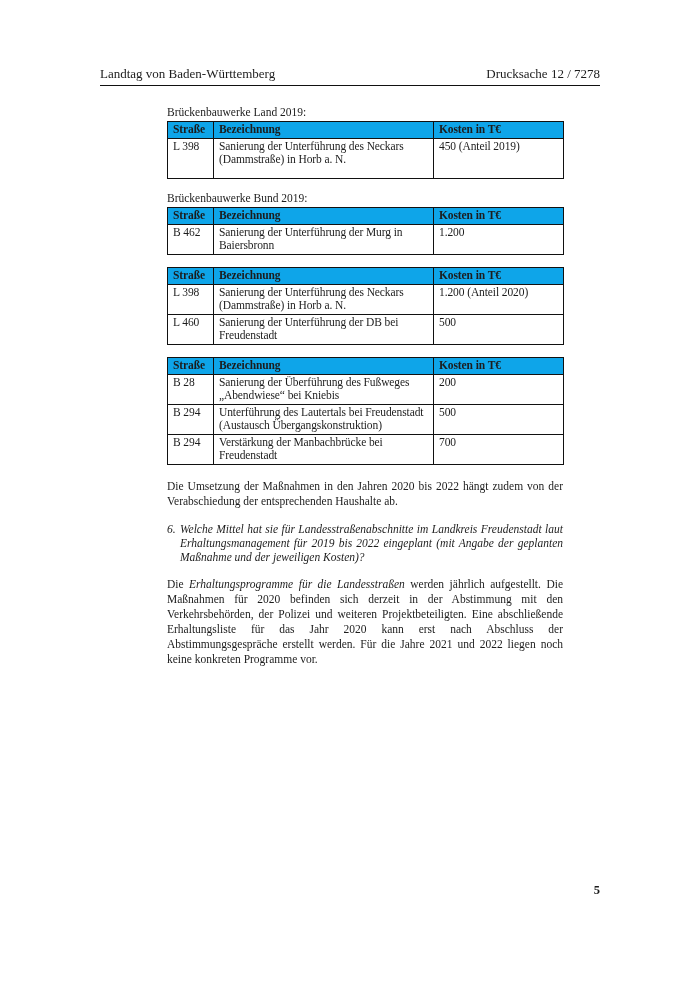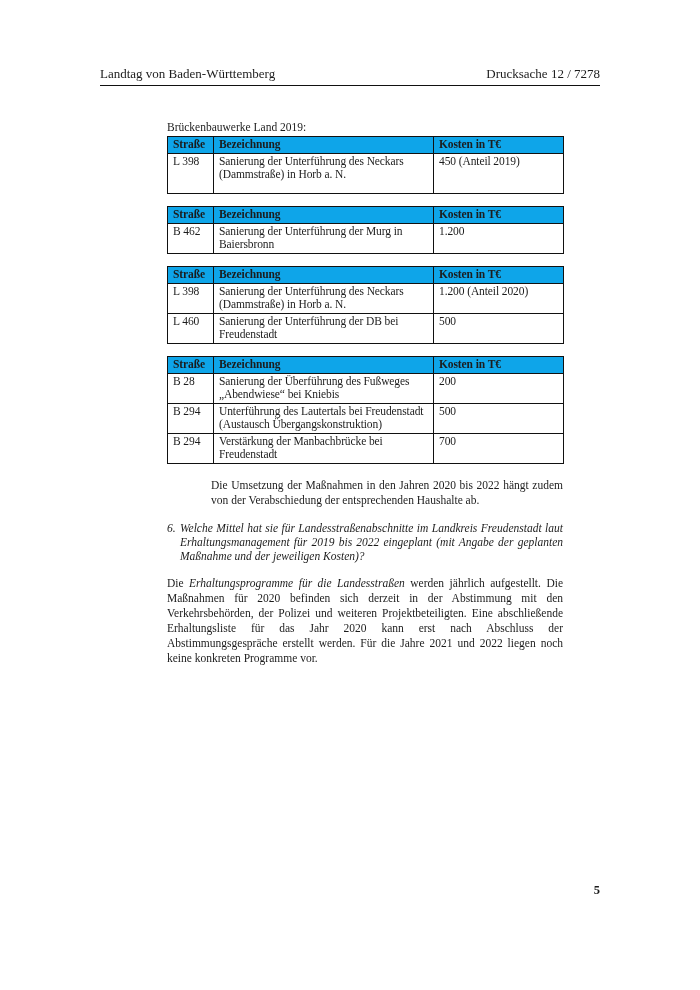--- a/index.html
+++ b/index.html
@@ -29,21 +29,21 @@
     font-size: 13px;
     line-height: 15px;
     border-bottom: 1.4px solid #111;
     padding-bottom: 4px;
   }
 
   
   .content {
     position: absolute;
     left: 167px;
-    top: 120px;
+    top: 105px;
     width: 396px;
     font-size: 11.5px;
     line-height: 15px;
   }
 
   .tbl-section { margin-bottom: 12px; }
   .tbl-title {
     font-size: 11.5px;
     line-height: 14px;
     margin-bottom: 2px;
@@ -136,20 +136,21 @@
           <tr class="row-tall">
             <td>L 398</td>
             <td>Sanierung der Unterführung des Neckars (Dammstraße) in Horb a. N.</td>
             <td>450 (Anteil 2019)</td>
           </tr>
         </tbody>
       </table>
     </div>
 
     <div class="tbl-section">
+      <div class="tbl-title">Brückenbauwerke Bund 2019:</div>
       <table class="data-table">
         <colgroup>
             <col class="c1">
             <col class="c2">
             <col class="c3">
           </colgroup>
         <thead>
           <tr>
             <th>Straße</th>
             <th>Bezeichnung</th>
@@ -222,21 +223,21 @@
           </tr>
           <tr>
             <td>B 294</td>
             <td>Verstärkung der Manbachbrücke bei Freudenstadt</td>
             <td>700</td>
           </tr>
         </tbody>
       </table>
     </div>
 
-    <p class="para" style="margin-top:14px;margin-left:44px;">Die Umsetzung der Maßnahmen in den Jahren 2020 bis 2022 hängt zudem von der Verabschiedung der entsprechenden Haushalte ab.</p>
+    <p class="para" style="margin-top:14px;">Die Umsetzung der Maßnahmen in den Jahren 2020 bis 2022 hängt zudem von der Verabschiedung der entsprechenden Haushalte ab.</p>
 
     <div class="question">
       <span class="question-number">6.</span>
       <span>Welche Mittel hat sie für Landesstraßenabschnitte im Landkreis Freudenstadt laut Erhaltungsmanagement für 2019 bis 2022 eingeplant (mit Angabe der geplanten Maßnahme und der jeweiligen Kosten)?</span>
     </div>
 
     <p class="para"><span>Die </span><span class="italic-inline">Erhaltungsprogramme für die Landesstraßen</span><span> werden jährlich aufgestellt. Die Maßnahmen für 2020 befinden sich derzeit in der Abstimmung mit den Verkehrsbehörden, der Polizei und weiteren Projektbeteiligten. Eine abschließende Erhaltungsliste für das Jahr 2020 kann erst nach Abschluss der Abstimmungsgespräche erstellt werden. Für die Jahre 2021 und 2022 liegen noch keine konkreten Programme vor.</span></p>
 
   </div>
 

